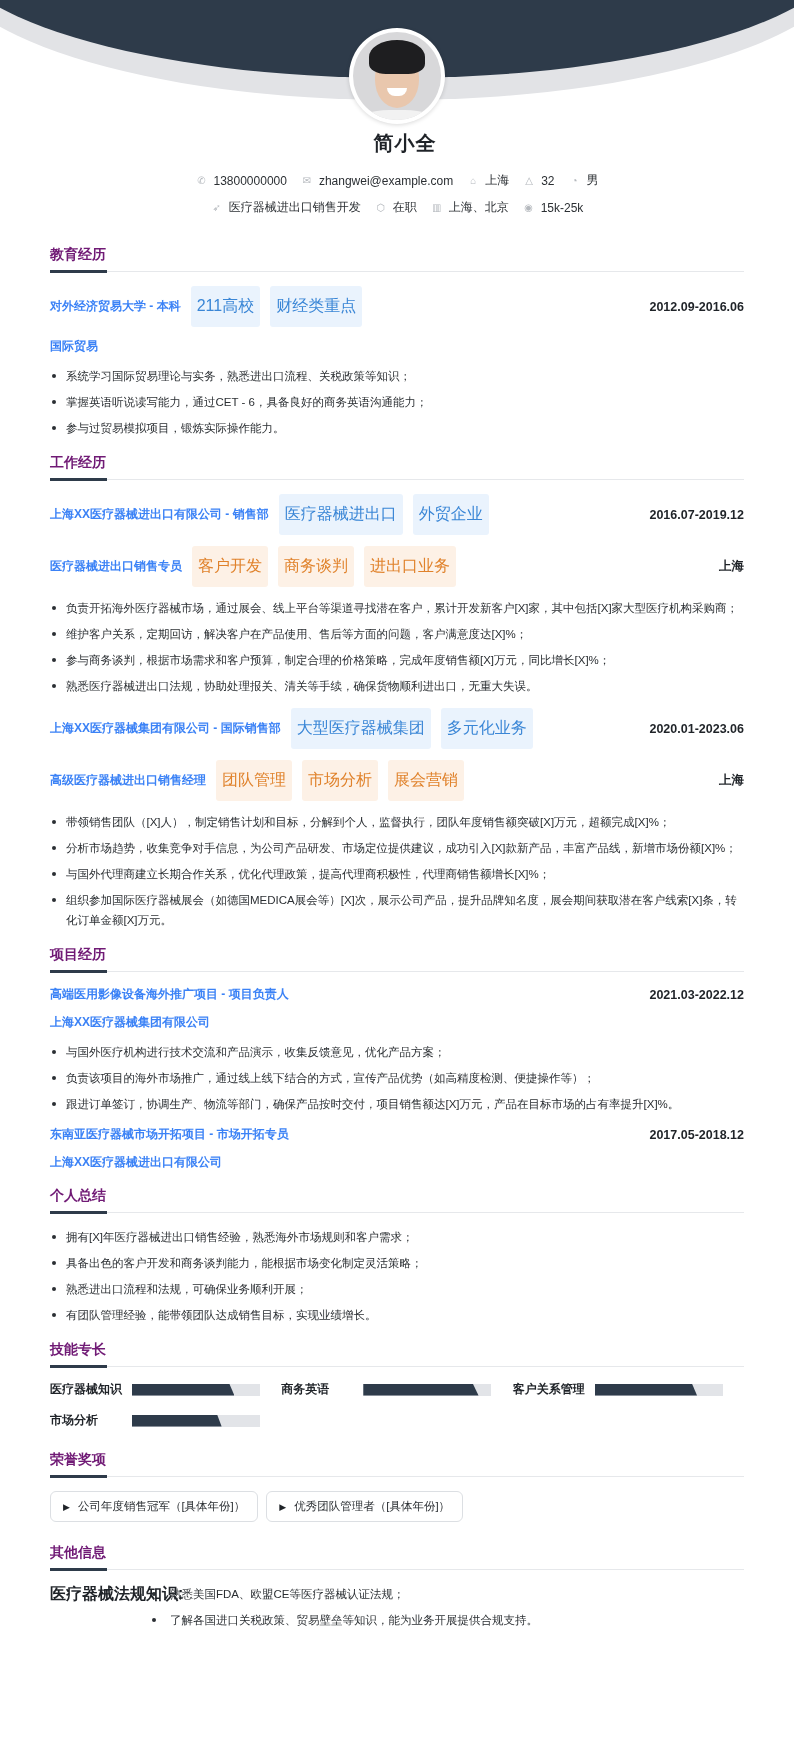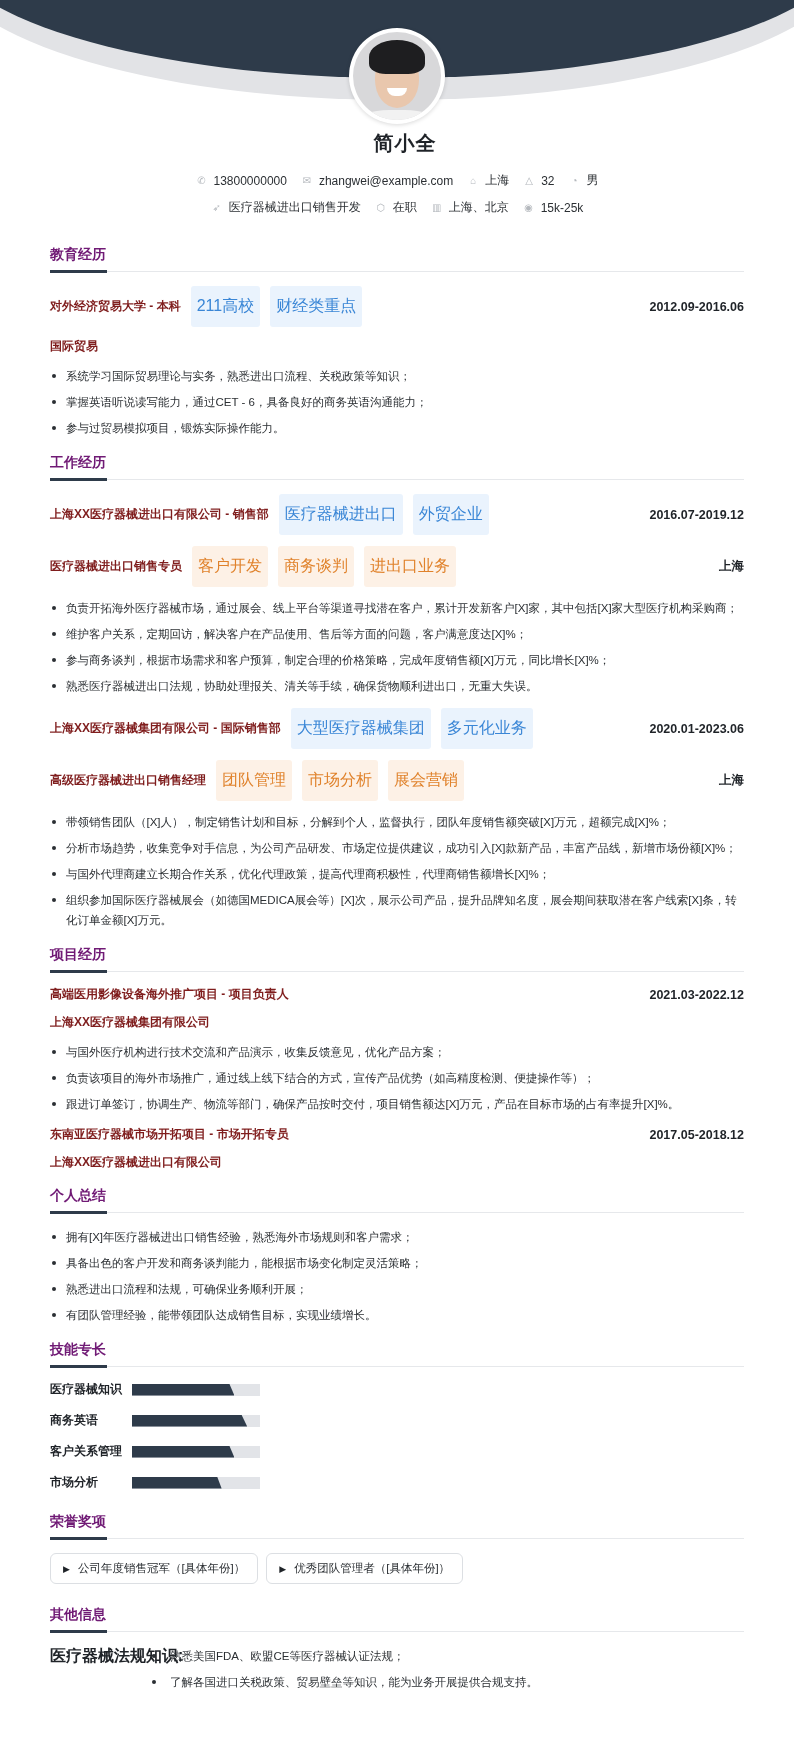--- a/index.html
+++ b/index.html
@@ -25,31 +25,31 @@
   .contact-item { display: flex; align-items: center; gap: 6px; }
   .ci-icon { color: #b4b8bd; font-size: 10px; width: 12px; text-align: center; }
 
   .content { position: absolute; left: 50px; top: 246px; width: 694px; }
   .section { margin-bottom: 16px; }
   .section-title { position: relative; font-size: 14px; font-weight: bold; color: #701a75; padding-bottom: 7px; border-bottom: 1px solid #e6e8eb; margin-bottom: 14px; }
   .section-title::after { content: ""; position: absolute; left: 0; bottom: -2px; width: 57px; height: 3px; background: #2e3b4a; }
 
   .row { display: flex; justify-content: space-between; align-items: center; margin-bottom: 11px; }
   .row-left { display: flex; align-items: center; gap: 6px; }
-  .bold { font-weight: bold; font-size: 12px; color: #7f1d1d; }
+  .bold { font-weight: bold; font-size: 12px; color: #3b82f6; }
   .date { font-weight: bold; font-size: 12.5px; color: #1f2328; }
   .tag { font-size: 16px; padding: 10px 6px; border-radius: 3px; margin-left: 4px; }
   .tag-blue { background: #eaf3fd; color: #3a86d6; }
   .tag-orange { background: #fdf1e6; color: #e0822b; }
 
   ul.bullets { list-style: none; margin-bottom: 12px; }
   ul.bullets li { position: relative; padding-left: 16px; font-size: 11.5px; line-height: 20px; color: #2b2f33; margin-bottom: 6px; }
   ul.bullets li::before { content: ""; position: absolute; left: 2px; top: 8px; width: 4px; height: 4px; border-radius: 50%; background: #2b2f33; }
 
-  .skills { display: grid; grid-template-columns: 1fr; row-gap: 14px; margin-bottom: 22px; }
+  .skills { display: grid; grid-template-columns: 1fr 1fr 1fr; row-gap: 14px; margin-bottom: 22px; }
   .skill { display: flex; align-items: center; gap: 6px; }
   .skill-label { font-size: 12px; font-weight: bold; width: 76px; white-space: nowrap; }
   .skill-bar { width: 128px; height: 12px; background: #e2e4e8; position: relative; overflow: hidden; }
   .skill-fill { position: absolute; left: 0; top: 0; height: 100%; background: #2e3b4a; clip-path: polygon(0 0, 95% 0, 100% 100%, 0 100%); }
 
   .awards { display: flex; gap: 8px; margin-bottom: 22px; }
   .award { border: 1px solid #dcdfe3; border-radius: 6px; padding: 7px 12px; font-size: 11.5px; display: flex; align-items: center; gap: 8px; color: #2b2f33; }
   .award-arrow { font-size: 9px; color: #1f2328; }
 
   .other-row { display: flex; }

